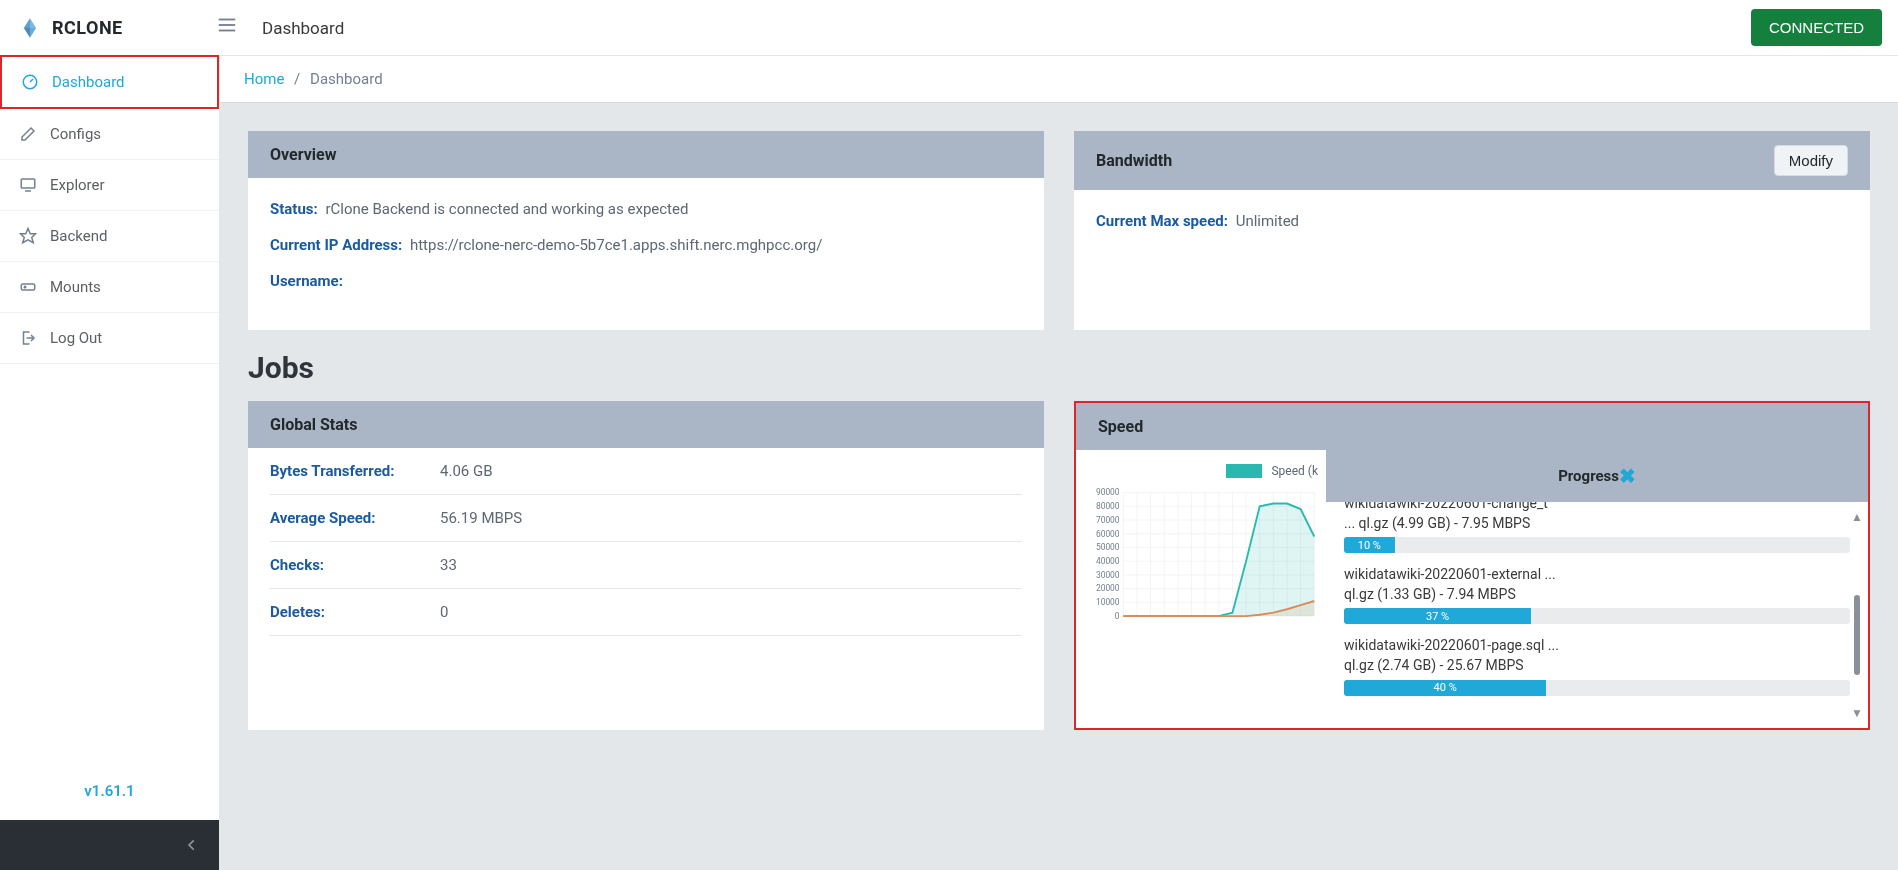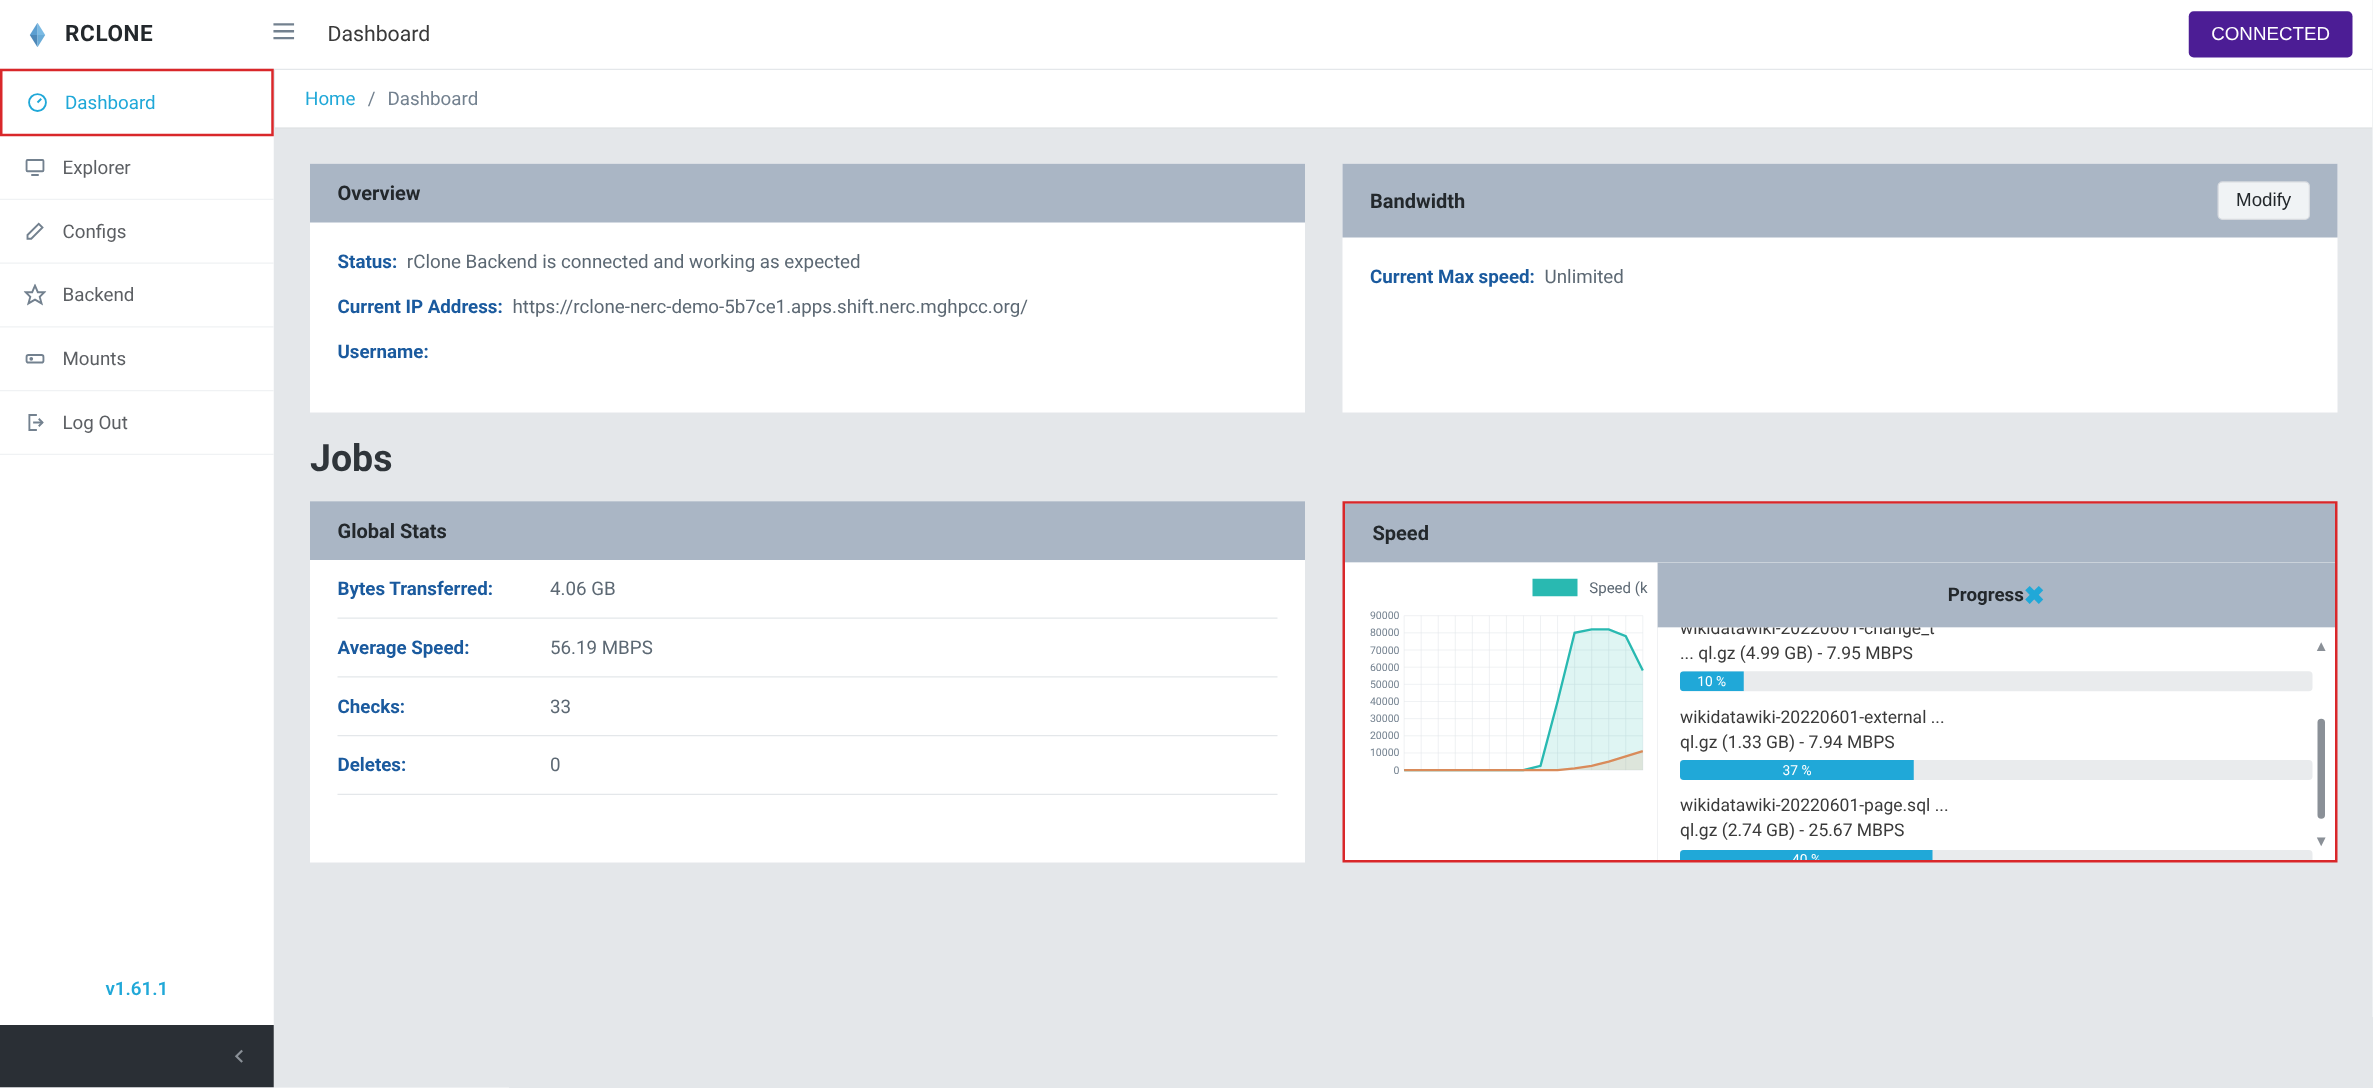--- a/index.html
+++ b/index.html
@@ -46,21 +46,21 @@
     .header-title {
       font-size: 17px;
       color: #3a3a3a;
       flex: 1;
     }
     .header-right {
       display: flex;
       align-items: center;
     }
     .connected-btn {
-      background: #4c1d95;
+      background: #15803d;
       color: #fff;
       border: none;
       border-radius: 4px;
       padding: 10px 18px;
       font-size: 15px;
       font-weight: 500;
       cursor: pointer;
     }
     .main-layout {
       display: flex;
@@ -265,21 +265,21 @@
     }
     .progress-close {
       color: #20a8d8;
       font-size: 20px;
       font-weight: bold;
       cursor: pointer;
     }
     .progress-body {
       background: #fff;
       padding: 0 18px;
-      height: 186px;
+      height: 226px;
       overflow-y: hidden;
       position: relative;
     }
     .progress-item {
       padding: 6px 0;
     }
     .progress-name {
       color: #3a3a3a;
       font-size: 14px;
       line-height: 1.4;
@@ -362,33 +362,33 @@
           <svg width="18" height="18" viewBox="0 0 24 24" fill="none" stroke="#20a8d8" stroke-width="2">
               <circle cx="12" cy="12" r="9"></circle>
               <path d="M12 12 L16 8"></path>
             </svg>
         </span>
         <span>Dashboard</span>
       </div>
       <div class="sidebar-item">
         <span class="icon">
           <svg width="18" height="18" viewBox="0 0 24 24" fill="none" stroke="#73818f" stroke-width="2">
+              <path d="M4 16 L4 20 L8 20 L20 8 L16 4 Z"></path>
+            </svg>
+        </span>
+        <span>Configs</span>
+      </div>
+      <div class="sidebar-item">
+        <span class="icon">
+          <svg width="18" height="18" viewBox="0 0 24 24" fill="none" stroke="#73818f" stroke-width="2">
               <rect x="3" y="4" width="18" height="12" rx="1"></rect>
               <line x1="8" y1="20" x2="16" y2="20"></line>
             </svg>
         </span>
         <span>Explorer</span>
-      </div>
-      <div class="sidebar-item">
-        <span class="icon">
-          <svg width="18" height="18" viewBox="0 0 24 24" fill="none" stroke="#73818f" stroke-width="2">
-              <path d="M4 16 L4 20 L8 20 L20 8 L16 4 Z"></path>
-            </svg>
-        </span>
-        <span>Configs</span>
       </div>
       <div class="sidebar-item">
         <span class="icon">
           <svg width="18" height="18" viewBox="0 0 24 24" fill="none" stroke="#73818f" stroke-width="2">
               <polygon points="12,2 15,9 22,9 17,14 19,21 12,17 5,21 7,14 2,9 9,9"></polygon>
             </svg>
         </span>
         <span>Backend</span>
       </div>
       <div class="sidebar-item">

